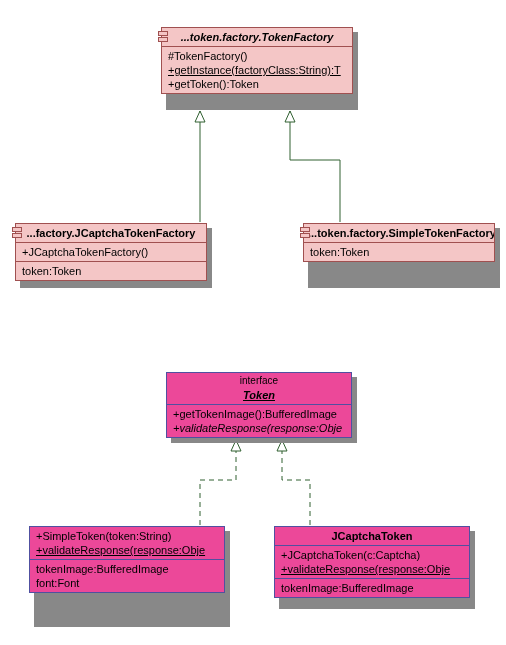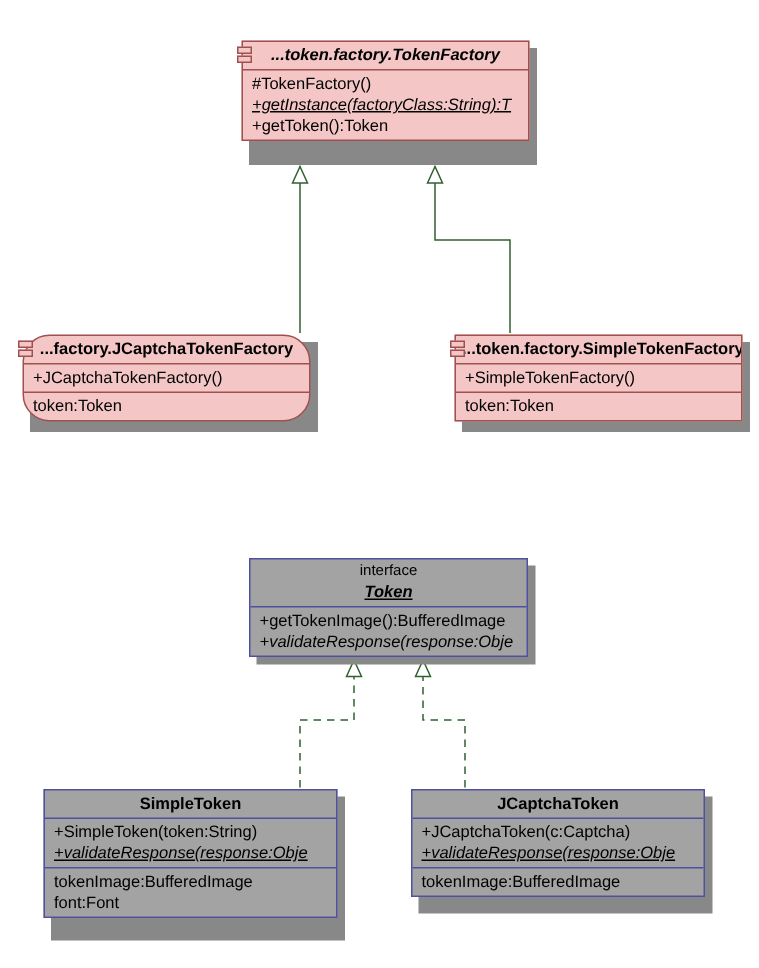--- a/index.html
+++ b/index.html
@@ -12,21 +12,21 @@
     font-size: 11px;
     position: relative;
     color: #000;
   }
   .diagram { position: relative; width: 506px; height: 481px; }
   .uml-class {
     position: absolute;
     border: 1px solid #8b4040;
   }
   .pink { background: #f4c6c6; border-color: #a05050; }
-  .blue { background: #a3a3a3; border-color: #5050a0; }
+  .blue { background: #ec4899; border-color: #5050a0; }
   .shadow {
     position: absolute;
     background: #888;
   }
   .uml-title {
     text-align: center;
     padding: 3px 4px;
     border-bottom: 1px solid;
     white-space: nowrap;
     overflow: hidden;
@@ -38,21 +38,21 @@
     padding: 2px 0;
   }
   .uml-section:last-child { border-bottom: none; }
   .uml-row {
     padding: 1px 6px;
     white-space: nowrap;
     overflow: hidden;
   }
   .abstract { font-style: italic; font-weight: bold; }
   .bold-italic { font-style: italic; font-weight: bold; text-decoration: underline; }
-  .underline { text-decoration: underline; font-style: italic; }
+  .underline { text-decoration: underline; }
   .stereotype { font-size: 10px; text-align:center; padding-top:2px; }
   .tab {
     position: absolute;
     width: 10px;
     height: 5px;
     border: 1px solid;
     background: inherit;
     left: -4px;
   }
   .pink .tab { border-color:#a05050; background:#f4c6c6; }
@@ -90,58 +90,54 @@
     <div class="tab" style="top:9px;"></div>
     <div class="uml-title abstract">...token.factory.TokenFactory</div>
     <div class="uml-section">
       <div class="uml-row">#TokenFactory()</div>
       <div class="uml-row underline">+getInstance(factoryClass:String):T</div>
       <div class="uml-row">+getToken():Token</div>
     </div>
   </div>
 
   <div class="shadow" style="left:20px; top:228px; width:192px; height:60px;"></div>
-  <div class="uml-class pink" style="left:15px; top:223px; width:192px;border-radius:18px;">
+  <div class="uml-class pink" style="left:15px; top:223px; width:192px;">
     <div class="tab" style="top:3px;"></div>
     <div class="tab" style="top:9px;"></div>
     <div class="uml-title" style="font-weight:bold;">...factory.JCaptchaTokenFactory</div>
     <div class="uml-section">
       <div class="uml-row">+JCaptchaTokenFactory()</div>
     </div>
     <div class="uml-section">
       <div class="uml-row">token:Token</div>
     </div>
   </div>
 
   <div class="shadow" style="left:308px; top:228px; width:192px; height:60px;"></div>
   <div class="uml-class pink" style="left:303px; top:223px; width:192px;">
     <div class="tab" style="top:3px;"></div>
     <div class="tab" style="top:9px;"></div>
     <div class="uml-title" style="font-weight:bold;">...token.factory.SimpleTokenFactory</div>
     <div class="uml-section">
-      <div class="uml-row">+SimpleTokenFactory()</div>
-    </div>
-    <div class="uml-section">
       <div class="uml-row">token:Token</div>
     </div>
   </div>
 
   <div class="shadow" style="left:171px; top:377px; width:186px; height:66px;"></div>
   <div class="uml-class blue" style="left:166px; top:372px; width:186px;">
     <div class="stereotype">interface</div>
     <div class="uml-title bold-italic" style="border-top:none;">Token</div>
     <div class="uml-section">
       <div class="uml-row" style="">+getTokenImage():BufferedImage</div>
       <div class="uml-row" style="font-style:italic;">+validateResponse(response:Obje</div>
     </div>
   </div>
 
   <div class="shadow" style="left:34px; top:531px; width:196px; height:96px;"></div>
   <div class="uml-class blue" style="left:29px; top:526px; width:196px;">
-    <div class="uml-title" style="font-weight:bold;">SimpleToken</div>
     <div class="uml-section">
       <div class="uml-row">+SimpleToken(token:String)</div>
       <div class="uml-row underline">+validateResponse(response:Obje</div>
     </div>
     <div class="uml-section">
       <div class="uml-row">tokenImage:BufferedImage</div>
       <div class="uml-row">font:Font</div>
     </div>
   </div>
 

